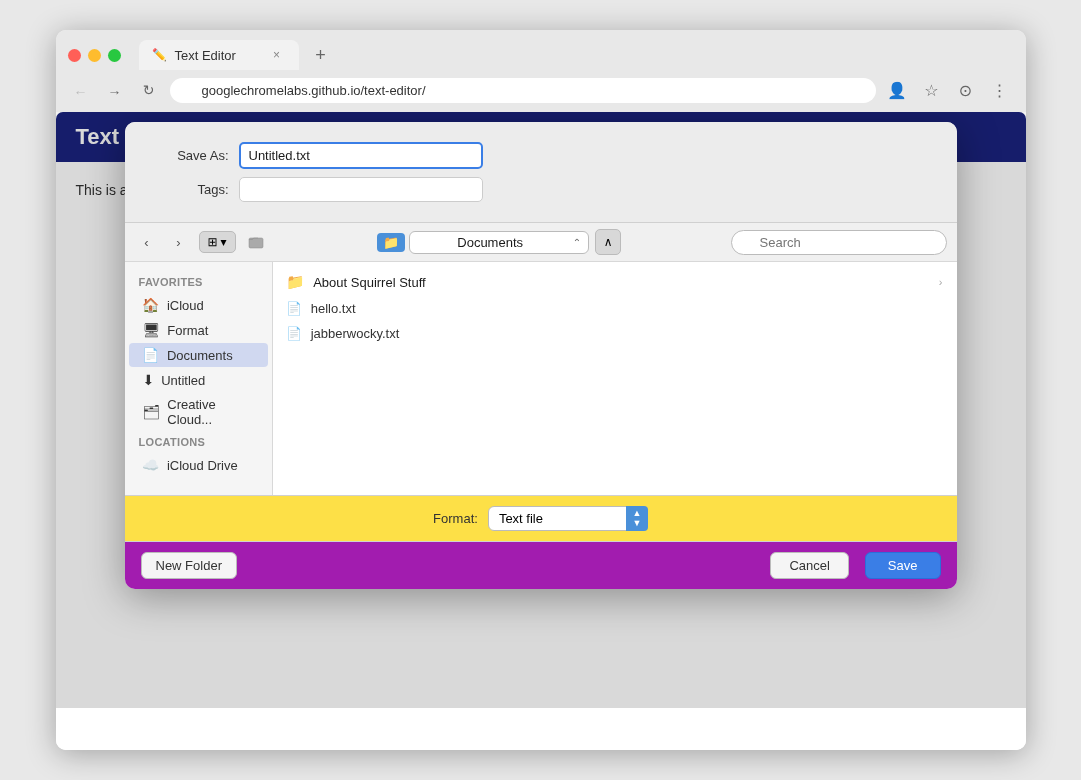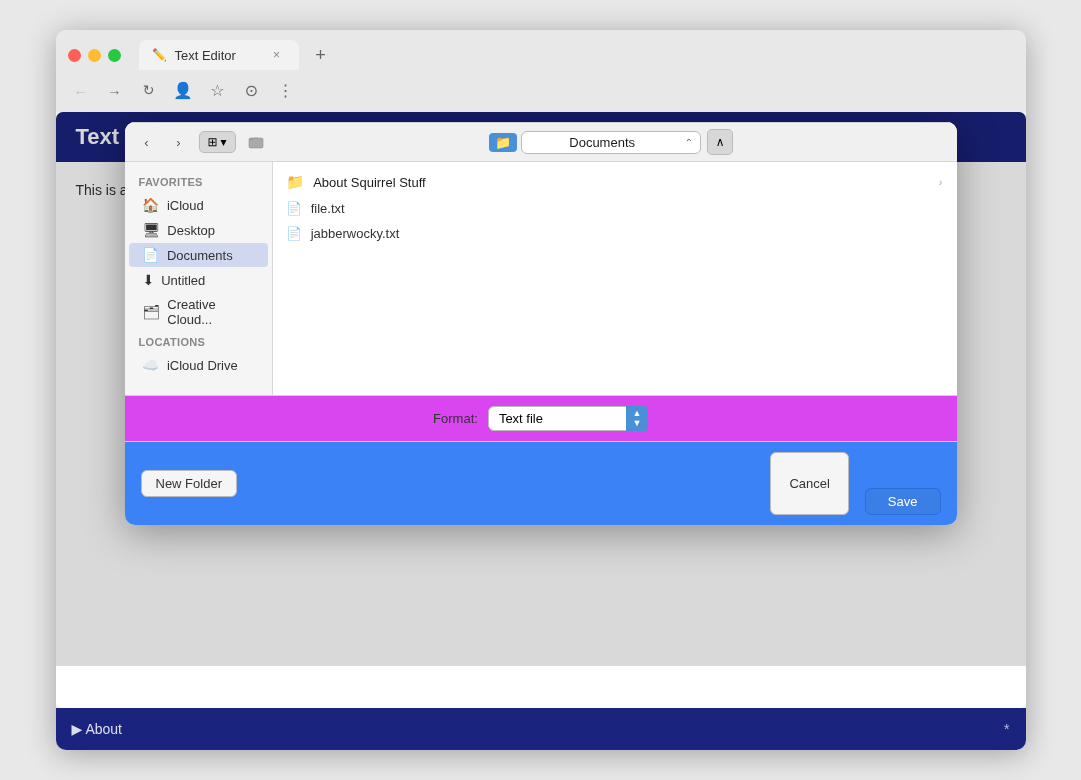--- a/index.html
+++ b/index.html
@@ -456,21 +456,21 @@
       cursor: pointer;
     }
     .file-item.folder { color: #1a1a1a; }
 
     .folder-icon { color: #4a90d9; font-size: 15px; }
     .file-icon { color: #888; font-size: 13px; }
     .has-arrow { margin-left: auto; color: #aaa; font-size: 11px; }
 
     
     .dialog-format {
-      background: #d946ef;
+      background: #fde047;
       border-top: 1px solid #d0d0d0;
       padding: 10px 24px;
       display: flex;
       align-items: center;
       justify-content: center;
       gap: 10px;
     }
 
     .format-label {
       font-size: 13px;
@@ -511,21 +511,21 @@
       right: 0;
       width: 22px;
       align-items: center;
       justify-content: center;
     }
 
     .format-select-arrows span { color: #fff; }
 
     
     .dialog-bottom {
-      background: #3b82f6;
+      background: #a21caf;
       border-top: 1px solid #d0d0d0;
       padding: 10px 16px;
       display: flex;
       align-items: center;
       justify-content: space-between;
     }
 
     .new-folder-btn {
       background: #f5f5f5;
       border: 1px solid #bbb;
@@ -553,21 +553,20 @@
 
     .save-btn {
       background: #3a7ee6;
       border: 1px solid #2b6ed9;
       border-radius: 6px;
       padding: 5px 22px;
       font-size: 13px;
       font-weight: 500;
       cursor: pointer;
       color: #fff;
-      margin-top: 36px;
     }
   </style>
 </head>
 <body>
 
 <div class="browser-window">
 
   <div class="title-bar">
     <div class="tab-row">
       <div class="window-controls">
@@ -581,20 +580,24 @@
         <span class="tab-close">×</span>
       </div>
       <button class="tab-new">+</button>
     </div>
   </div>
 
   <div class="address-bar">
     <button class="nav-btn disabled">←</button>
     <button class="nav-btn">→</button>
     <button class="nav-btn">↻</button>
+    <div class="address-wrap">
+      <span class="lock-icon">🔒</span>
+      <input class="address-input" type="text" value="googlechromelabs.github.io/text-editor/" style="">
+    </div>
     <div class="address-actions">
       <button class="addr-icon-btn">👤</button>
       <button class="addr-icon-btn">☆</button>
       <button class="addr-icon-btn">⊙</button>
       <button class="addr-icon-btn">⋮</button>
     </div>
   </div>
 
   <div class="browser-content">
 
@@ -604,20 +607,30 @@
         <span class="editor-menu-item">File</span>
       </div>
       <div class="editor-body">
         <span>This is a n</span>
       </div>
     </div>
 
     <div class="dialog-overlay">
       <div class="save-dialog">
 
+        <div class="dialog-top">
+          <div class="form-row">
+            <span class="form-label">Save As:</span>
+            <input class="form-input" type="text" value="Untitled.txt" style="">
+          </div>
+          <div class="form-row">
+            <span class="form-label">Tags:</span>
+            <input class="form-input-tags" type="text" placeholder="" style="">
+          </div>
+        </div>
 
         <div class="dialog-browser">
 
           <div class="dialog-toolbar">
             <button class="toolbar-nav-btn">‹</button>
             <button class="toolbar-nav-btn">›</button>
             <button class="view-btn">
               <span>⊞</span>
               <span>▾</span>
             </button>
@@ -631,33 +644,36 @@
             <div class="folder-select-wrap">
               <div class="folder-select-wrapper">
                 <span style="background:#4a90d9; border-radius:4px; padding:2px 6px; color:#fff; font-size:13px; margin-right:4px;">📁</span>
                 <select class="folder-select">
                   <option>Documents</option>
                 </select>
               </div>
               <button class="expand-btn" style="margin-left:6px;">∧</button>
             </div>
 
+            <div class="search-wrapper">
+              <input class="search-input" type="text" placeholder="Search" style="">
+            </div>
           </div>
 
           <div class="dialog-body">
 
             <div class="sidebar">
               <div class="sidebar-section-label">Favorites</div>
               <div class="sidebar-item">
                 <span class="sidebar-icon">🏠</span>
                 <span>iCloud</span>
               </div>
               <div class="sidebar-item">
                 <span class="sidebar-icon">🖥</span>
-                <span>Desktop</span>
+                <span>Format</span>
               </div>
               <div class="sidebar-item active">
                 <span class="sidebar-icon">📄</span>
                 <span>Documents</span>
               </div>
               <div class="sidebar-item">
                 <span class="sidebar-icon">⬇</span>
                 <span>Untitled</span>
               </div>
               <div class="sidebar-item">
@@ -672,21 +688,21 @@
             </div>
 
             <div class="file-list">
               <div class="file-item folder">
                 <span class="folder-icon">📁</span>
                 <span>About Squirrel Stuff</span>
                 <span class="has-arrow">›</span>
               </div>
               <div class="file-item">
                 <span class="file-icon">📄</span>
-                <span>file.txt</span>
+                <span>hello.txt</span>
               </div>
               <div class="file-item">
                 <span class="file-icon">📄</span>
                 <span>jabberwocky.txt</span>
               </div>
             </div>
           </div>
         </div>
 
         <div class="dialog-format">
@@ -710,17 +726,13 @@
             <button class="cancel-btn">Cancel</button>
             <button class="save-btn">Save</button>
           </div>
         </div>
 
       </div>
     </div>
 
   </div>
 
-  <div class="bottom-bar">
-    <span>▶ About</span>
-    <span class="bottom-bar-asterisk">*</span>
-  </div>
 </div>
 
 </body></html>

